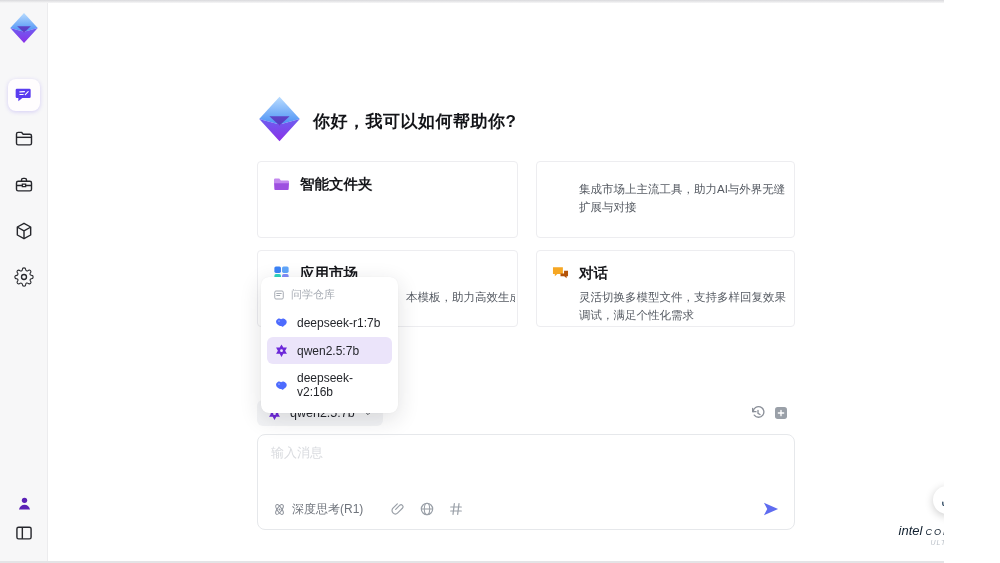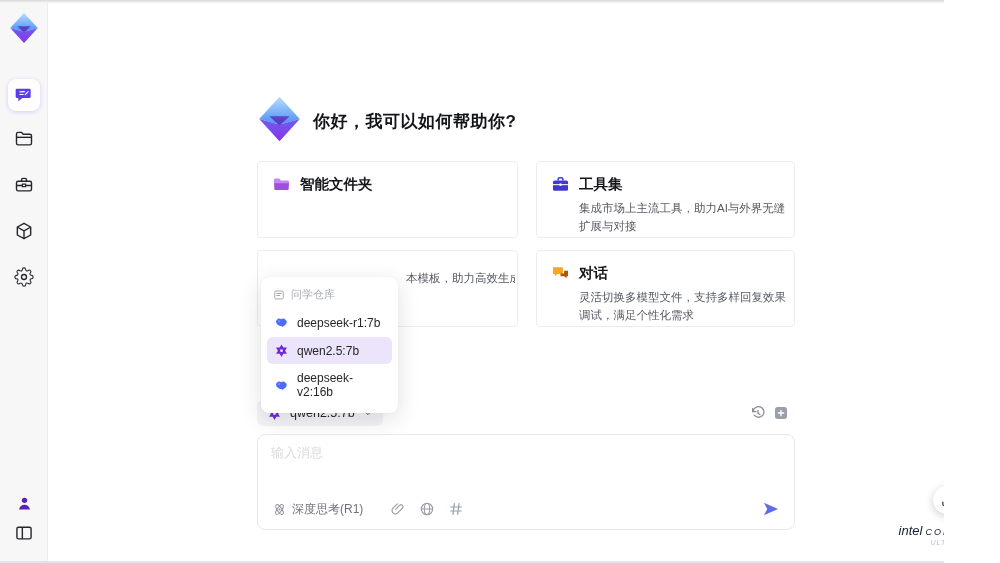--- a/index.html
+++ b/index.html
@@ -181,33 +181,33 @@
     <div class="card-head">
       <svg viewBox="0 0 24 24">
         <path d="M2.5 6A1.5 1.5 0 0 1 4 4.5h5.2l2 2.5H20A1.5 1.5 0 0 1 21.5 8.5v9A1.5 1.5 0 0 1 20 19H4a1.5 1.5 0 0 1-1.5-1.5z" fill="#c489ef"></path>
         <path d="M2.8 10.5h18.7L20 19H4z" fill="#9d4fe0"></path>
       </svg>
       <span class="card-title">智能文件夹</span>
     </div>
   </div>
 
   <div class="card" style="left:536px; top:161px; width:259px">
+    <div class="card-desc">集成市场上主流工具，助力AI与外界无缝扩展与对接</div>
+  </div>
+
+  <div class="card" style="left:257px; top:250px">
     <div class="card-head">
       <svg viewBox="0 0 24 24">
-        <path d="M9 7V5.5A2 2 0 0 1 11 3.5h2a2 2 0 0 1 2 2V7" fill="none" stroke="#4338ca" stroke-width="2"></path>
-        <rect x="2.5" y="7" width="19" height="13" rx="2" fill="#4338ca"></rect>
-        <path d="M2.5 12.2h19" stroke="#ffffff" stroke-width="1.3"></path>
-        <rect x="10.5" y="10.8" width="3" height="2.8" rx="0.6" fill="#ffffff"></rect>
-      </svg>
-      <span class="card-title">工具集</span>
-    </div>
-    <div class="card-desc">集成市场上主流工具，助力AI与外界无缝扩展与对接</div>
-  </div>
-
-  <div class="card" style="left:257px; top:250px">
+        <rect x="3" y="3" width="8.3" height="8.3" rx="2" fill="#3b82f6"></rect>
+        <rect x="12.7" y="3" width="8.3" height="8.3" rx="2" fill="#60a5fa"></rect>
+        <rect x="3" y="12.7" width="8.3" height="8.3" rx="2" fill="#2dd4bf"></rect>
+        <rect x="12.7" y="12.7" width="8.3" height="8.3" rx="2" fill="#818cf8"></rect>
+      </svg>
+      <span class="card-title">应用市场</span>
+    </div>
     <div class="card-desc clip" style="padding-left:134px">本模板，助力高效生成多</div>
   </div>
 
   <div class="card" style="left:536px; top:250px; width:259px">
     <div class="card-head">
       <svg viewBox="0 0 24 24">
         <path d="M2.5 4h12.5v8.5H8l-3.2 3v-3H2.5z" fill="#f6a723"></path>
         <path d="M16.5 8.5h5v7h-1.8v2.6l-3-2.6H12v-3.5h4.5z" fill="#b45309"></path>
       </svg>
       <span class="card-title">对话</span>

